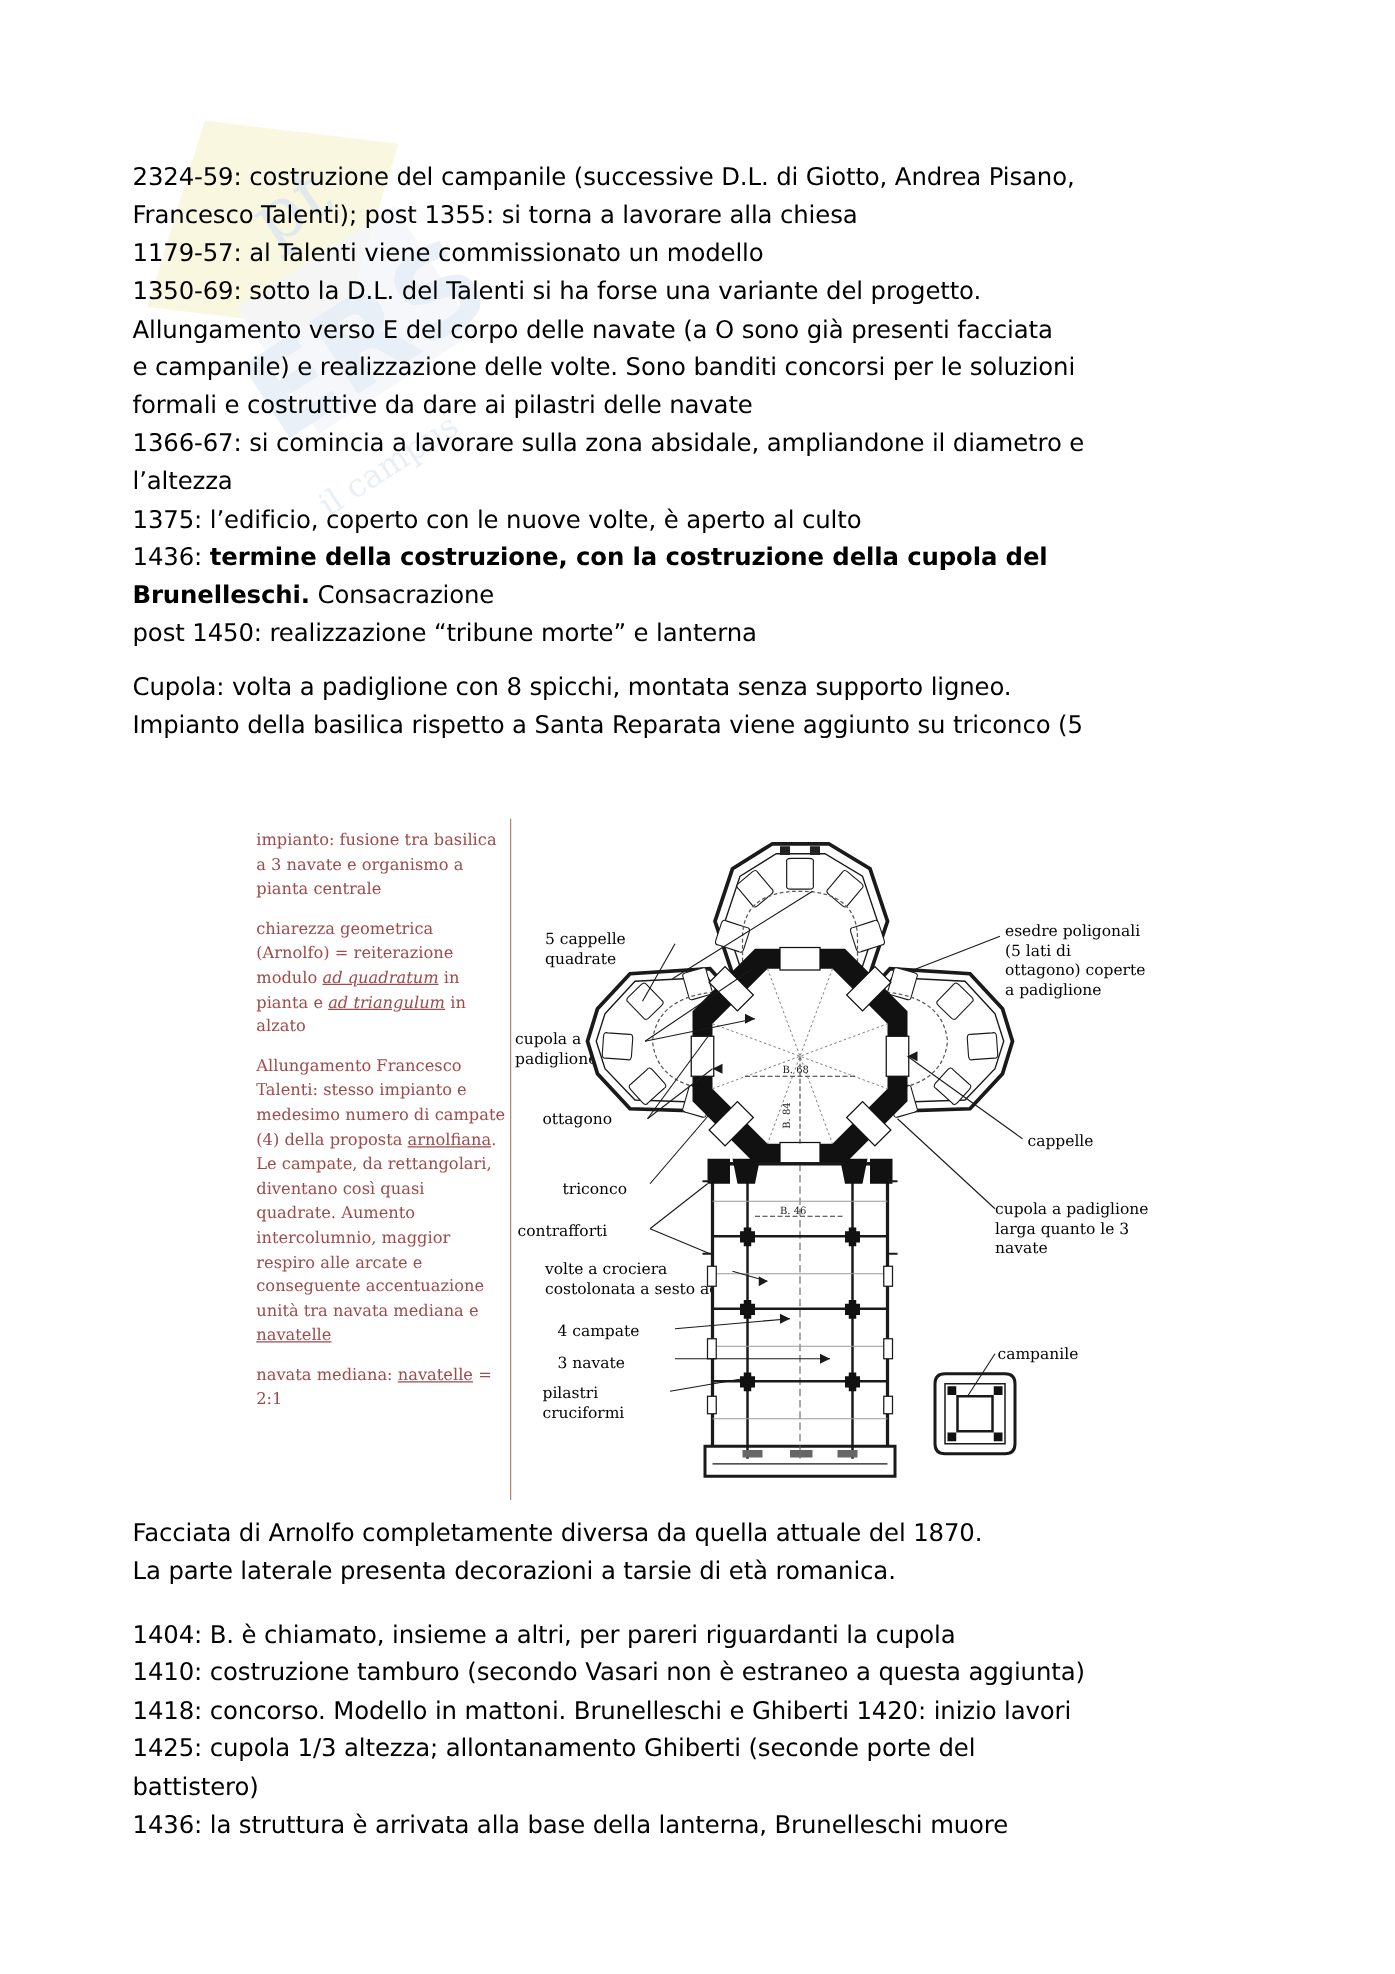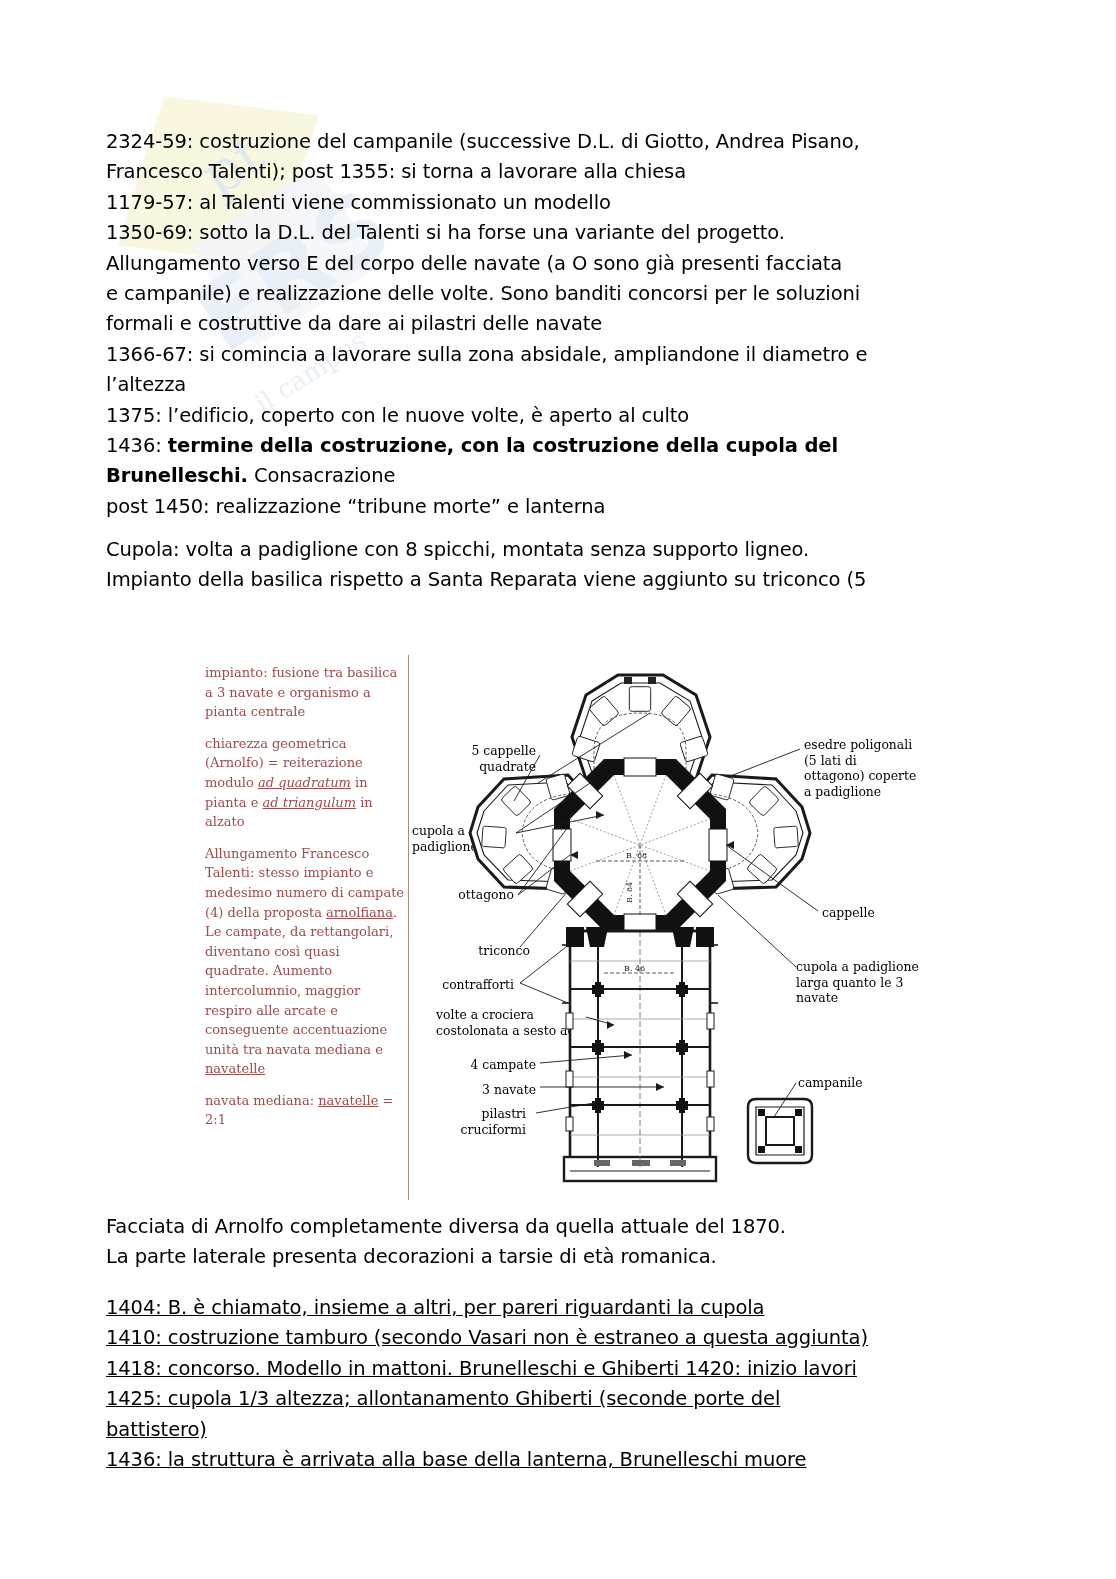--- a/index.html
+++ b/index.html
@@ -37,21 +37,21 @@
     line-height: 30.4px;
     color: #000000;
     letter-spacing: -0.1px;
   }
   .prose p { margin: 0; }
   .prose b { font-weight: bold; }
 
   #block-timeline { left: 106px; top: 127px; width: 900px; }
   #block-cupola   { left: 106px; top: 535px; width: 880px; }
   #block-facciata { left: 106px; top: 1212px; width: 900px; }
-  #block-brunell  { left: 106px; top: 1293px; width: 910px; text-decoration: underline; }
+  #block-brunell  { left: 106px; top: 1293px; width: 910px; }
 
   
   .figure {
     position: absolute;
     left: 196px;
     top: 655px;
     width: 740px;
     height: 545px;
   }
   .fig-divider {
@@ -81,21 +81,21 @@
 
   
   .plan-label {
     position: absolute;
     font-family: "DejaVu Serif", serif;
     font-size: 12.4px;
     line-height: 15.6px;
     color: #000000;
     white-space: pre-line;
   }
-  .plan-label.right-al { text-align: right; }
+  .plan-label.right-al { text-align: left; }
 
   .plan-svg {
     position: absolute;
     left: 222px;
     top: 0px;
   }
 </style>
 </head>
 <body>
 

